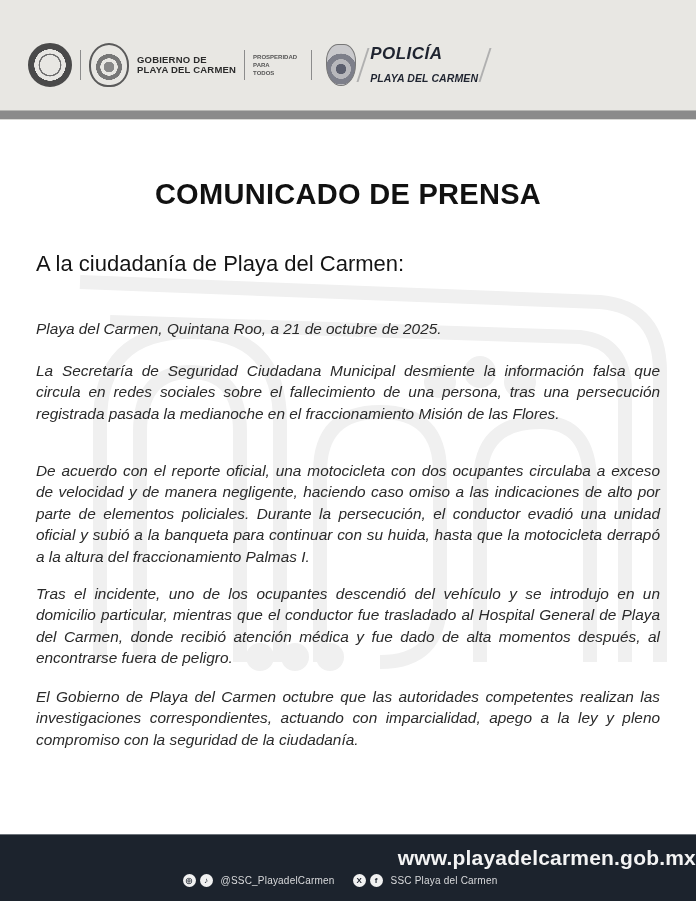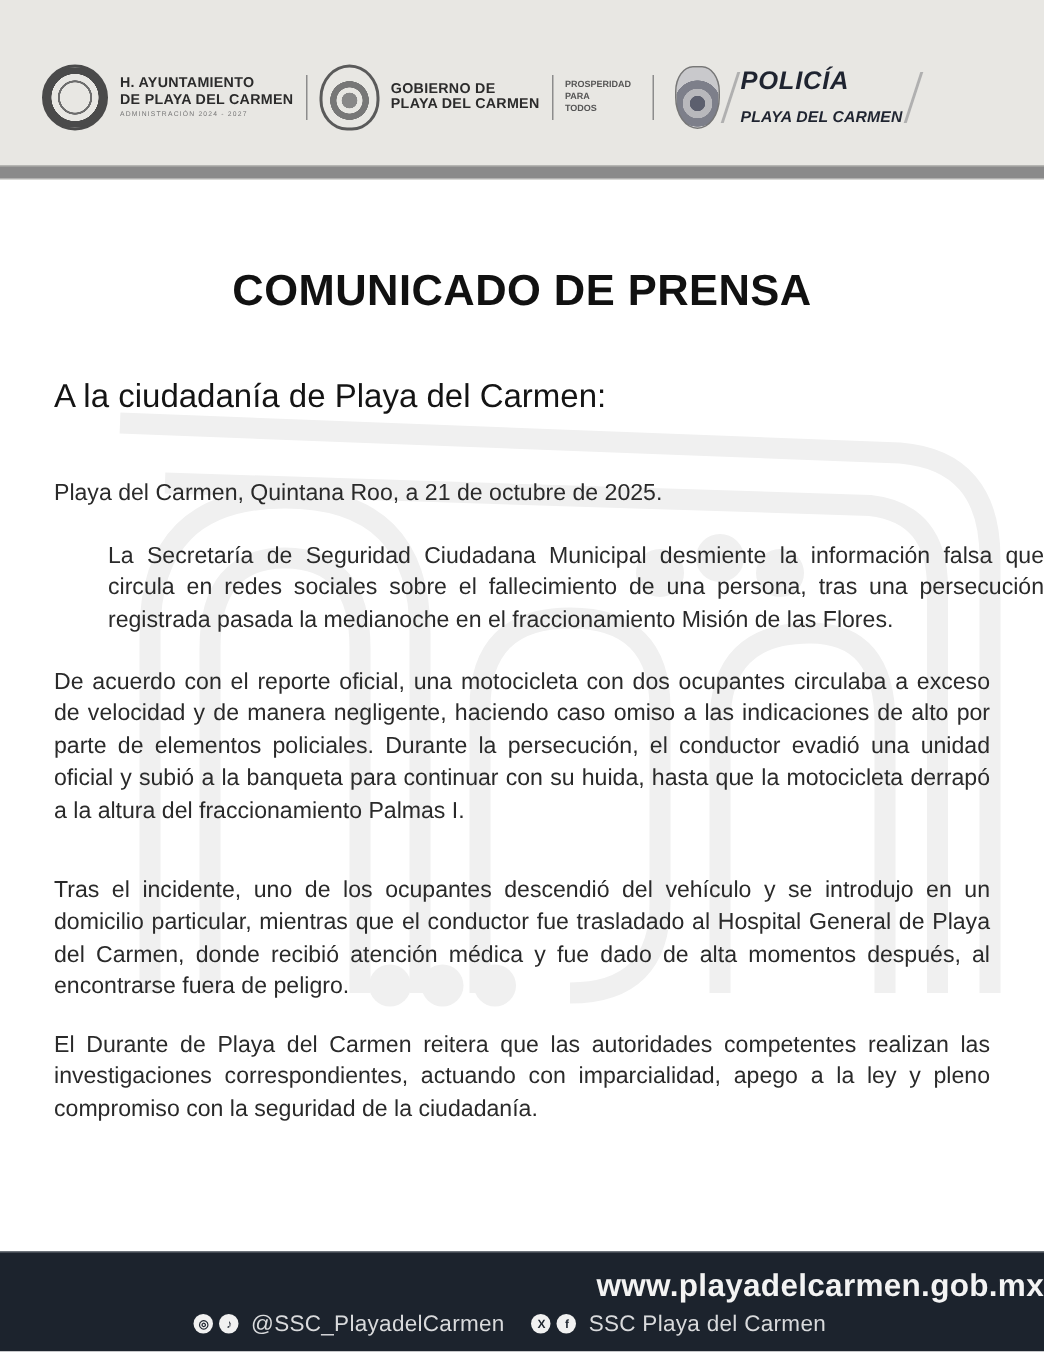--- a/index.html
+++ b/index.html
@@ -53,26 +53,26 @@
       position: absolute; left: 0; top: 178px; width: 696px; text-align: center;
       font-size: 29px; font-weight: bold; color: #111; letter-spacing: 0.3px;
     }
     .salutation {
       position: absolute; left: 36px; top: 251px;
       font-size: 22px; font-weight: normal; color: #141414;
     }
 
     .body-text {
       position: absolute; left: 36px; width: 624px;
-      font-size: 15.4px; line-height: 21.4px; color: #2a2a2a; text-align: justify;
+      font-size: 15.4px; line-height: 21.4px; color: #2a2a2a; text-align: justify; font-style: italic;
     }
     .body-text.last-left { text-align-last: left; }
     #p-date { top: 318px; }
-    #p1 { top: 360px; margin-left: 36px; }
-    #p2 { top: 444px; }
+    #p1 { top: 360px; }
+    #p2 { top: 460px; }
     #p3 { top: 583px; }
     #p4 { top: 686px; }
 
     
     .footer {
       position: absolute; left: 0; top: 834px; width: 696px; height: 67px;
       background: #1c232d; border-top: 1px solid #6d737a;
     }
     .footer-url {
       position: absolute; top: 11px; left: 0; width: 696px; text-align: right;
@@ -80,34 +80,29 @@
     }
     .socials {
       position: absolute; top: 39px; left: 0; width: 696px;
       display: flex; justify-content: center; align-items: center; gap: 4px;
     }
     .soc-icon {
       width: 13px; height: 13px; border-radius: 50%; background: #f1f1f1;
       display: inline-flex; align-items: center; justify-content: center;
       font-size: 8px; font-weight: bold; color: #1c232d; flex: none;
     }
-    .soc-handle { font-size: 15px; color: #d9dadc; margin: 0 14px 0 4px; letter-spacing: 0.2px; }
+    .soc-handle { font-size: 10px; color: #d9dadc; margin: 0 14px 0 4px; letter-spacing: 0.2px; }
     .soc-handle.end { margin-right: 16px; }
   </style>
 </head>
 <body>
 
 <div class="header">
   <div class="logo-row">
     <div class="seal"></div>
-    <div class="logo-text">
-      <span class="l1">H. AYUNTAMIENTO</span>
-      <span class="l2">DE PLAYA DEL CARMEN</span>
-      <span class="l3">ADMINISTRACIÓN 2024 - 2027</span>
-    </div>
     <div class="vsep"></div>
     <div class="seal2"></div>
     <div class="logo-text">
       <span class="l1">GOBIERNO DE</span>
       <span class="l2">PLAYA DEL CARMEN</span>
     </div>
     <div class="vsep"></div>
     <div class="small-tag">
       <span>PROSPERIDAD</span>
       <span>PARA</span>
@@ -144,21 +139,21 @@
   </g>
 </svg>
 
 <h1 class="title">COMUNICADO DE PRENSA</h1>
 <h2 class="salutation">A la ciudadanía de Playa del Carmen:</h2>
 
 <p class="body-text" id="p-date">Playa del Carmen, Quintana Roo, a 21 de octubre de 2025.</p>
 <p class="body-text last-left" id="p1">La Secretaría de Seguridad Ciudadana Municipal desmiente la información falsa que circula en redes sociales sobre el fallecimiento de una persona, tras una persecución registrada pasada la medianoche en el fraccionamiento Misión de las Flores.</p>
 <p class="body-text last-left" id="p2">De acuerdo con el reporte oficial, una motocicleta con dos ocupantes circulaba a exceso de velocidad y de manera negligente, haciendo caso omiso a las indicaciones de alto por parte de elementos policiales. Durante la persecución, el conductor evadió una unidad oficial y subió a la banqueta para continuar con su huida, hasta que la motocicleta derrapó a la altura del fraccionamiento Palmas I.</p>
 <p class="body-text last-left" id="p3">Tras el incidente, uno de los ocupantes descendió del vehículo y se introdujo en un domicilio particular, mientras que el conductor fue trasladado al Hospital General de Playa del Carmen, donde recibió atención médica y fue dado de alta momentos después, al encontrarse fuera de peligro.</p>
-<p class="body-text last-left" id="p4">El Durante de Playa del Carmen reitera que las autoridades competentes realizan las investigaciones correspondientes, actuando con imparcialidad, apego a la ley y pleno compromiso con la seguridad de la ciudadanía.</p>
+<p class="body-text last-left" id="p4">El Gobierno de Playa del Carmen octubre que las autoridades competentes realizan las investigaciones correspondientes, actuando con imparcialidad, apego a la ley y pleno compromiso con la seguridad de la ciudadanía.</p>
 
 <div class="footer">
   <div class="footer-url">www.playadelcarmen.gob.mx</div>
   <div class="socials">
     <span class="soc-icon">◎</span>
     <span class="soc-icon">♪</span>
     <span class="soc-handle">@SSC_PlayadelCarmen</span>
     <span class="soc-icon">X</span>
     <span class="soc-icon">f</span>
     <span class="soc-handle end">SSC Playa del Carmen</span>

